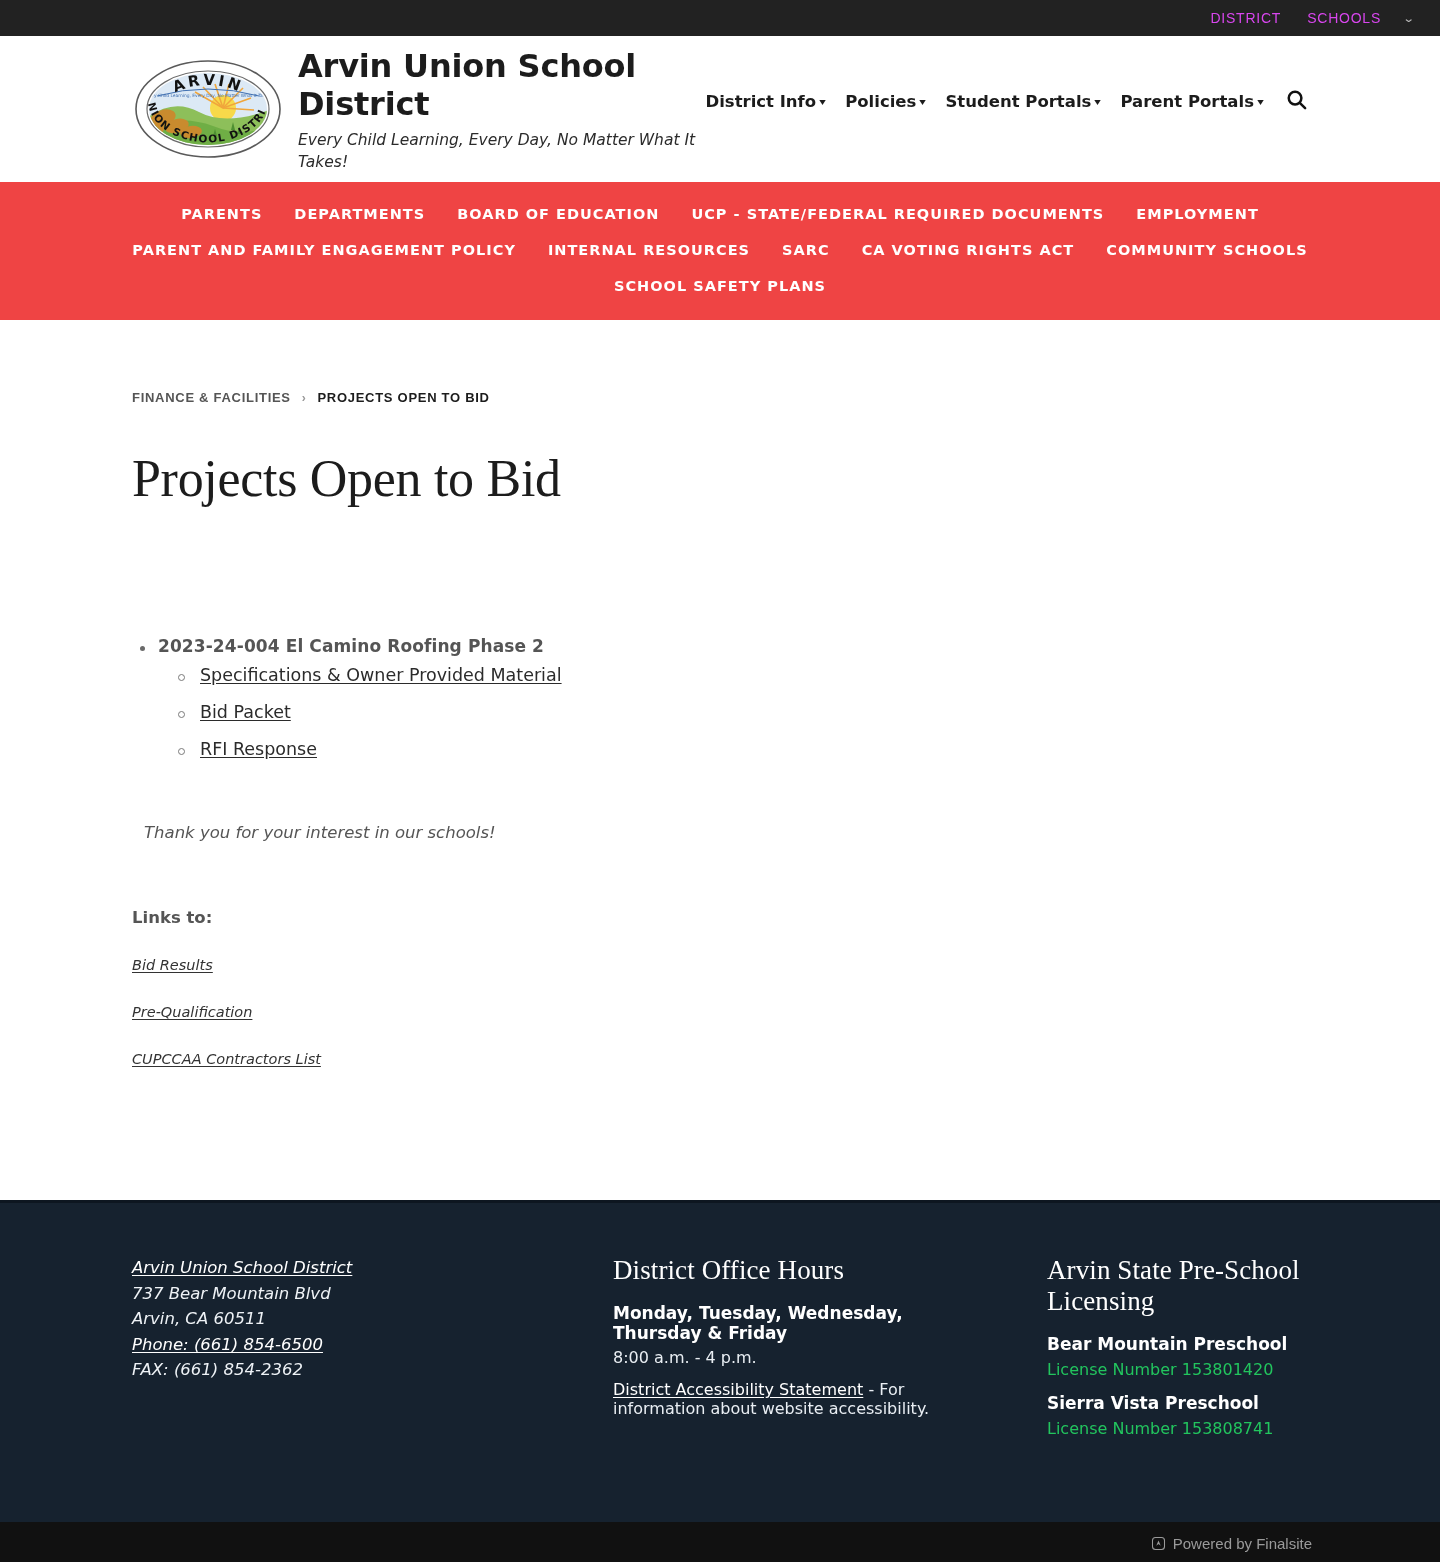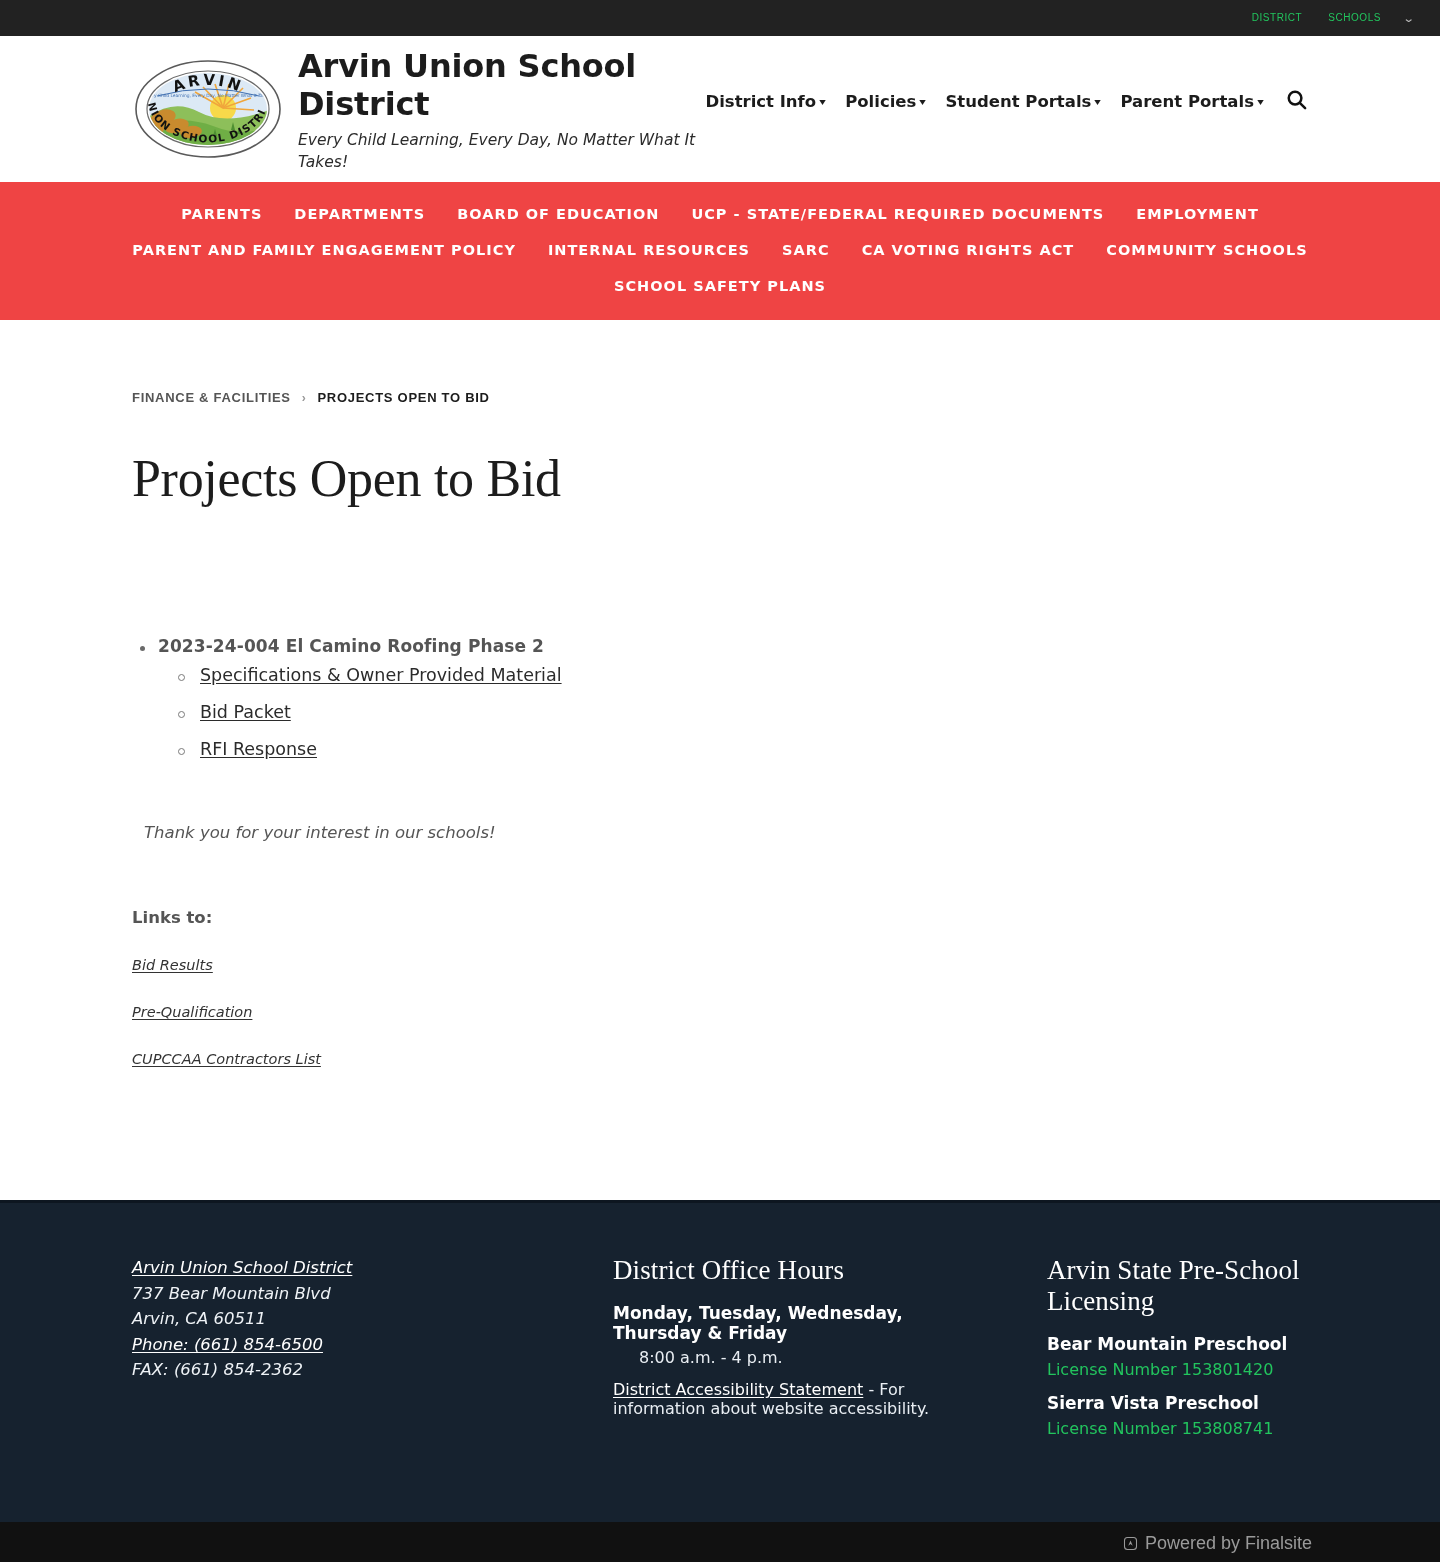--- a/index.html
+++ b/index.html
@@ -14,22 +14,22 @@
   
   .utility-bar {
     height: 36px;
     background: #222222;
     display: flex;
     align-items: center;
     justify-content: flex-end;
     padding-right: 16px;
   }
   .utility-link {
-    color: #22c55e;
-    font-size: 10px;
+    color: #d946ef;
+    font-size: 14px;
     letter-spacing: .055em;
     padding: 0 13px;
     text-decoration: none;
     line-height: 36px;
     cursor: pointer;
   }
   .utility-caret {
     width: 30px;
     text-align: center;
     color: #bfbfbf;
@@ -281,21 +281,20 @@
     font-weight: 700;
     color: #ffffff;
     margin-bottom: 5px;
     font-family: "DejaVu Sans", sans-serif;
   }
   .footer-text {
     font-size: 16px;
     color: #e9eef3;
     margin-bottom: 13px;
     font-family: "DejaVu Sans", sans-serif;
-    margin-left: 26px;
   }
   .footer-accessibility { font-size: 16px; color: #e9eef3; margin-top: 5px; font-family: "DejaVu Sans", sans-serif; }
   .footer-inline-link {
     color: #ffffff;
     text-decoration: underline;
     text-underline-offset: 2px;
     cursor: pointer;
   }
   .license-name { font-size: 17px; font-weight: 700; color: #ffffff; margin-bottom: 6px; font-family: "DejaVu Sans", sans-serif; }
   .license-num { font-size: 16px; color: #22c55e; margin-bottom: 14px; font-family: "DejaVu Sans", sans-serif; }
@@ -307,21 +306,21 @@
     display: flex;
     align-items: center;
     justify-content: flex-end;
     padding-right: 128px;
   }
   .finalsite {
     display: flex;
     align-items: center;
     gap: 7px;
     color: #9a9a9a;
-    font-size: 18px;
+    font-size: 15px;
     cursor: pointer;
   }
 </style>
 </head>
 <body>
 
 <div class="utility-bar">
   <a class="utility-link">DISTRICT</a>
   <a class="utility-link">SCHOOLS</a>
   <span class="utility-caret"><span class="caret-glyph">⌄</span></span>

